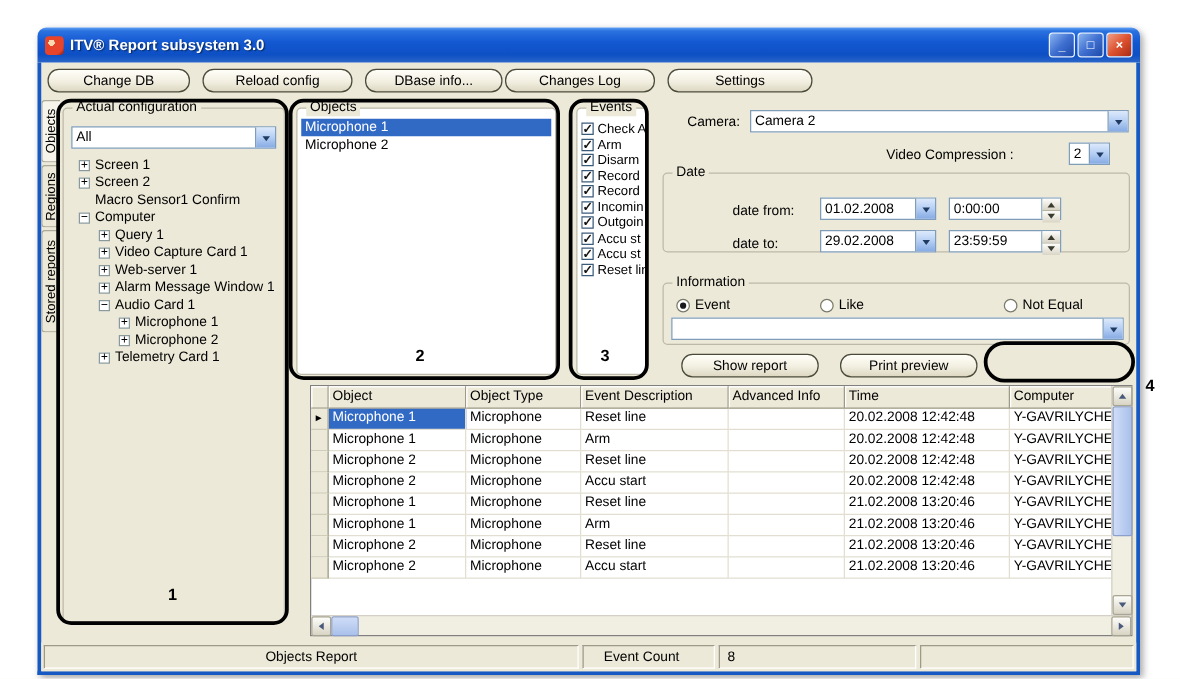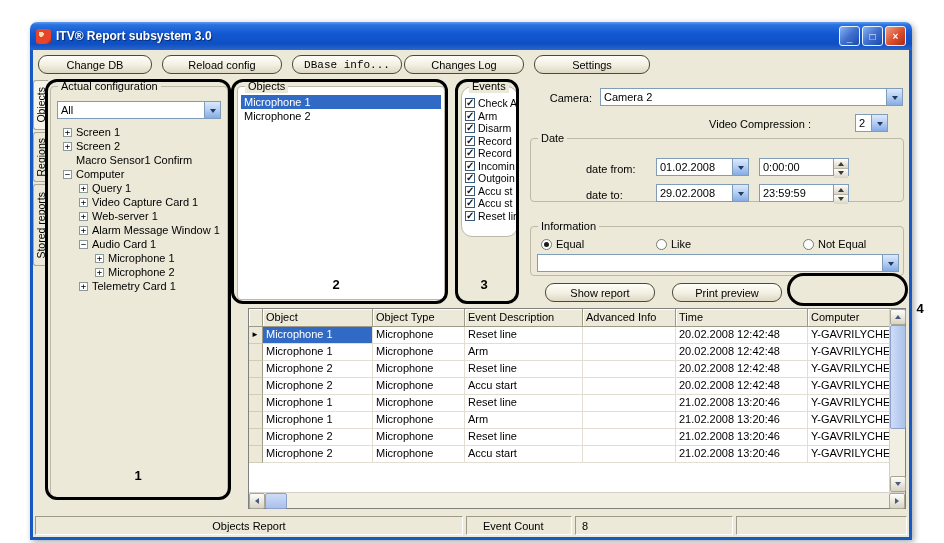--- a/index.html
+++ b/index.html
@@ -132,21 +132,21 @@
             <span>□</span>
           </span>
         <span class="win-btn closeb">
             <span>×</span>
           </span>
       </span>
     </div>
 
     <button class="xp-btn tb-btn" style="left:132px;width:120px;">Reload config</button>
     <button class="xp-btn tb-btn" style="left:8px;width:114px;">Change DB</button>
-    <button class="xp-btn tb-btn" style="left:262px;width:110px;font-family:Liberation Mono, monospace;">DBase info...</button>
+    <button class="xp-btn tb-btn" style="left:262px;width:110px;">DBase info...</button>
     <button class="xp-btn tb-btn" style="left:374px;width:120px;">Changes Log</button>
     <button class="xp-btn tb-btn" style="left:504px;width:116px;">Settings</button>
 
     <div class="side-tab active" style="top:58px;height:50px;">
         <span>Objects</span>
       </div>
     <div class="side-tab" style="top:110px;height:50px;">
         <span>Regions</span>
       </div>
     <div class="side-tab" style="top:162px;height:82px;">
@@ -226,21 +226,21 @@
     <div class="groupbox whitefill" style="left:207px;top:64px;width:208px;height:214px;">
       <span class="gb-title">Objects</span>
       <div class="obj-list">
 
           <div class="list-item is-selected">Microphone 1</div>
 
           <div class="list-item">Microphone 2</div>
         </div>
     </div>
 
-    <div class="groupbox whitefill" style="left:431px;top:64px;width:57px;height:151px;border-radius:11px;">
+    <div class="groupbox whitefill" style="left:431px;top:64px;width:57px;height:214px;">
       <span class="gb-title">Events</span>
       <div class="event-list">
 
           <div class="event-row">
             <span class="checkbox checked"></span>
             <span class="event-label">Check A</span>
           </div>
 
           <div class="event-row">
             <span class="checkbox checked"></span>
@@ -325,21 +325,21 @@
           <span class="spin-up"></span>
           <span class="spin-down"></span>
         </span>
       </div>
     </div>
 
     <div class="groupbox" style="left:500px;top:204px;width:374px;height:50px;">
       <span class="gb-title">Information</span>
       <div class="radio-row" style="left:10px;top:11px;">
         <span class="radio selected"></span>
-        <span>Equal</span>
+        <span>Event</span>
       </div>
       <div class="radio-row" style="left:125px;top:11px;">
         <span class="radio"></span>
         <span>Like</span>
       </div>
       <div class="radio-row" style="left:272px;top:11px;">
         <span class="radio"></span>
         <span>Not Equal</span>
       </div>
       <div class="combo" style="left:6px;top:27px;width:362px;">

